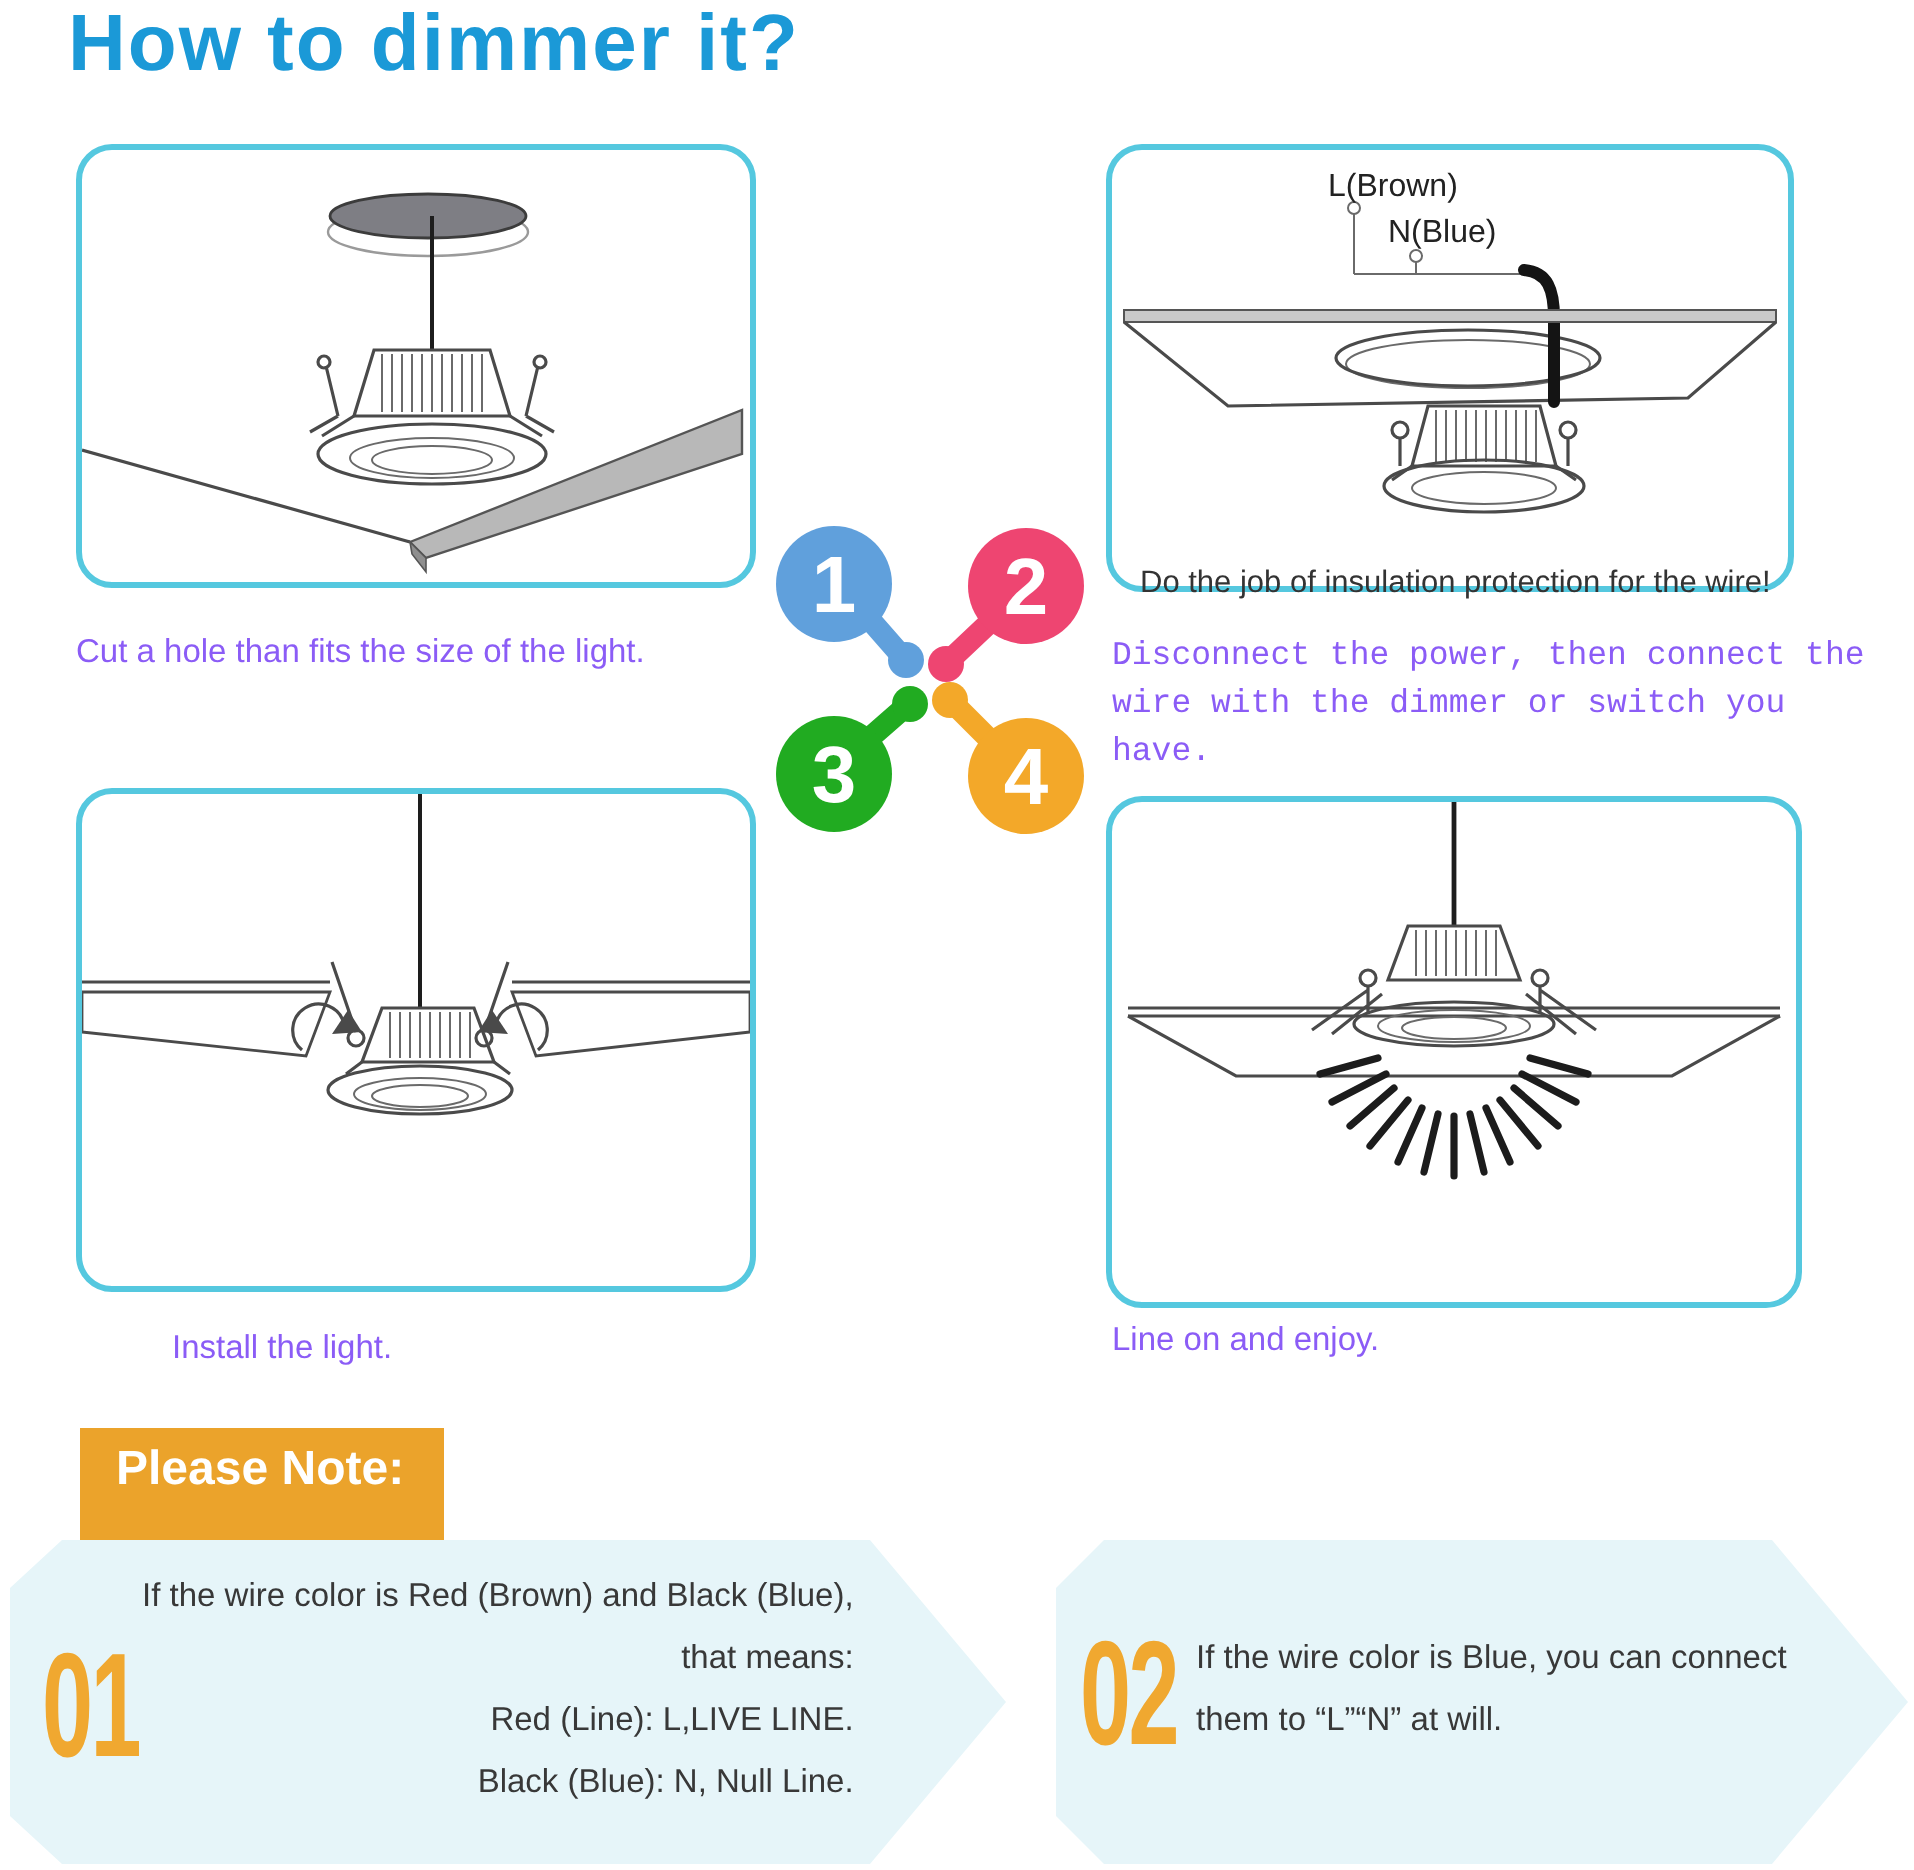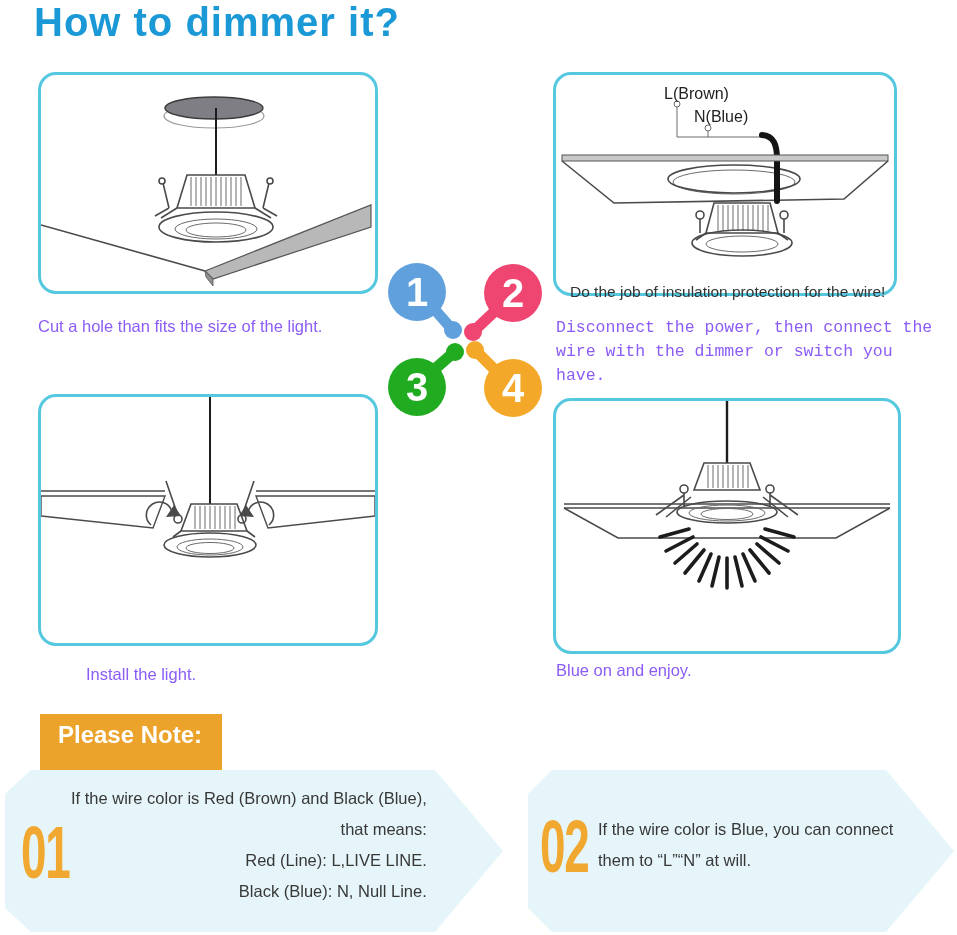--- a/index.html
+++ b/index.html
@@ -218,21 +218,21 @@
         <line x1="155" y1="153" x2="143" y2="180"></line>
         <line x1="148" y1="149" x2="129" y2="172"></line>
         <line x1="141" y1="143" x2="119" y2="162"></line>
         <line x1="137" y1="136" x2="110" y2="150"></line>
         <line x1="133" y1="128" x2="104" y2="136"></line>
       </g>
     </svg>
   </div>
 
   <div class="abs caption" style="left:38px;top:662px;margin-left:48px;">Install the light.</div>
-  <div class="abs caption" style="left:556px;top:658px;">Blue on and enjoy.</div>
+  <div class="abs caption" style="left:556px;top:658px;">Line on and enjoy.</div>
 
   <div class="abs badge">Please Note:</div>
 
   <div class="abs bubble bubble1">
     <span class="bubble-num" style="left:16px;top:54px;">01</span>
     <div class="bubble-lines" style="left:66px;top:13px;text-align:right;">
       <div>If the wire color is Red (Brown) and Black (Blue),</div>
       <div>that means:</div>
       <div>Red (Line): L,LIVE LINE.</div>
       <div>Black (Blue): N, Null Line.</div>

